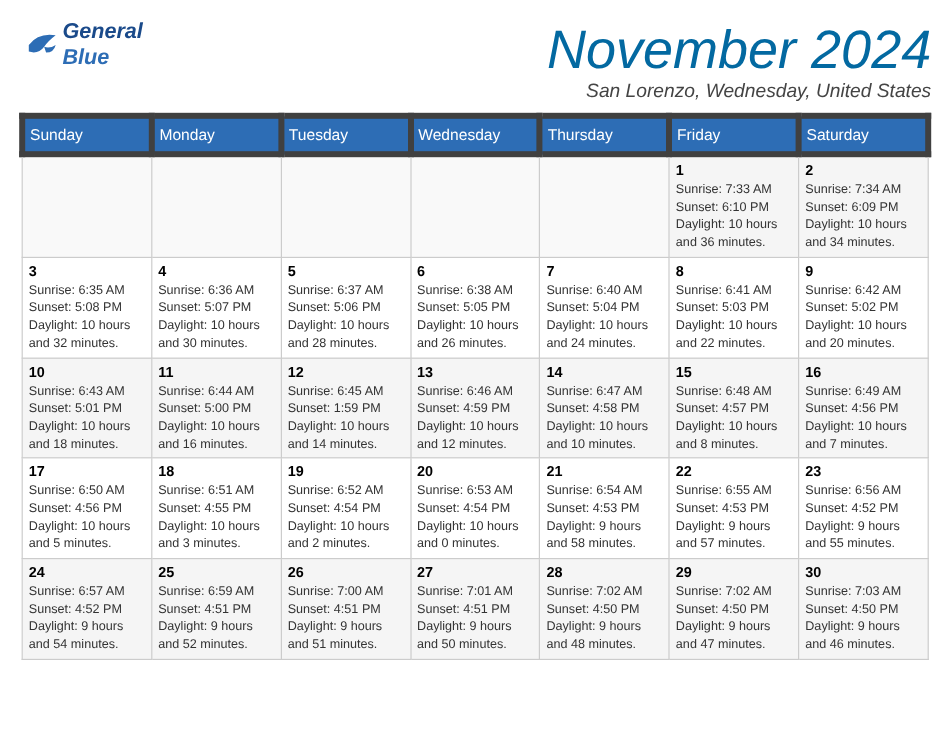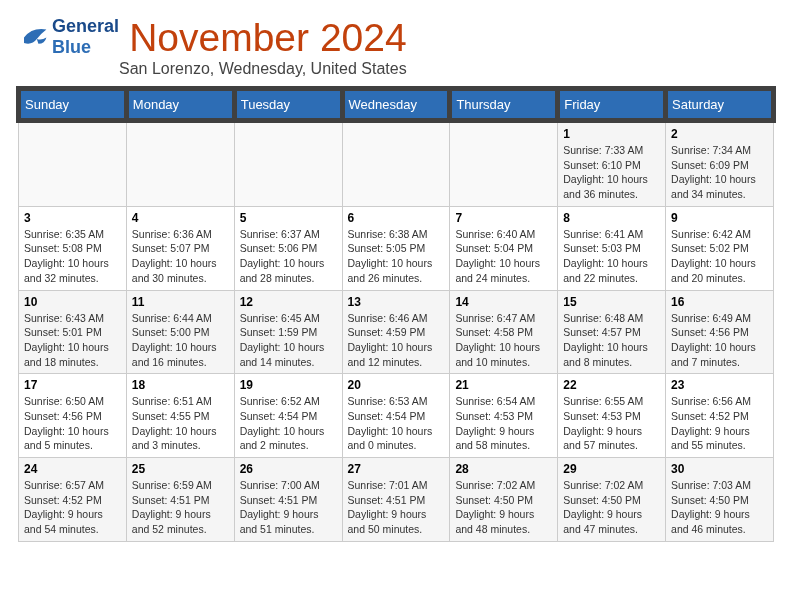--- a/index.html
+++ b/index.html
@@ -5,40 +5,41 @@
     * { margin: 0; padding: 0; box-sizing: border-box; }
     body {
       font-family: Arial, sans-serif;
       background: #fff;
       width: 792px;
       min-height: 612px;
       padding: 16px;
     }
     .header-section {
       display: flex;
-      justify-content: flex-start;
+      justify-content: space-between;
       align-items: flex-start;
       margin-bottom: 8px;
+      font-style: italic;
     }
     .logo {
       display: flex;
       align-items: center;
       gap: 4px;
     }
     .logo-bird {
       width: 32px;
       height: 28px;
     }
     .title-section {
       text-align: right;
     }
     .month-title {
-      font-size: 39px;
+      font-size: 45px;
       font-weight: normal;
-      color: #c2410c;
+      color: #0369a1;
     }
     .location-title {
       font-size: 16px;
       color: #444;
     }
     .calendar-table {
       width: 100%;
       border-collapse: collapse;
       font-size: 11px;
     }

